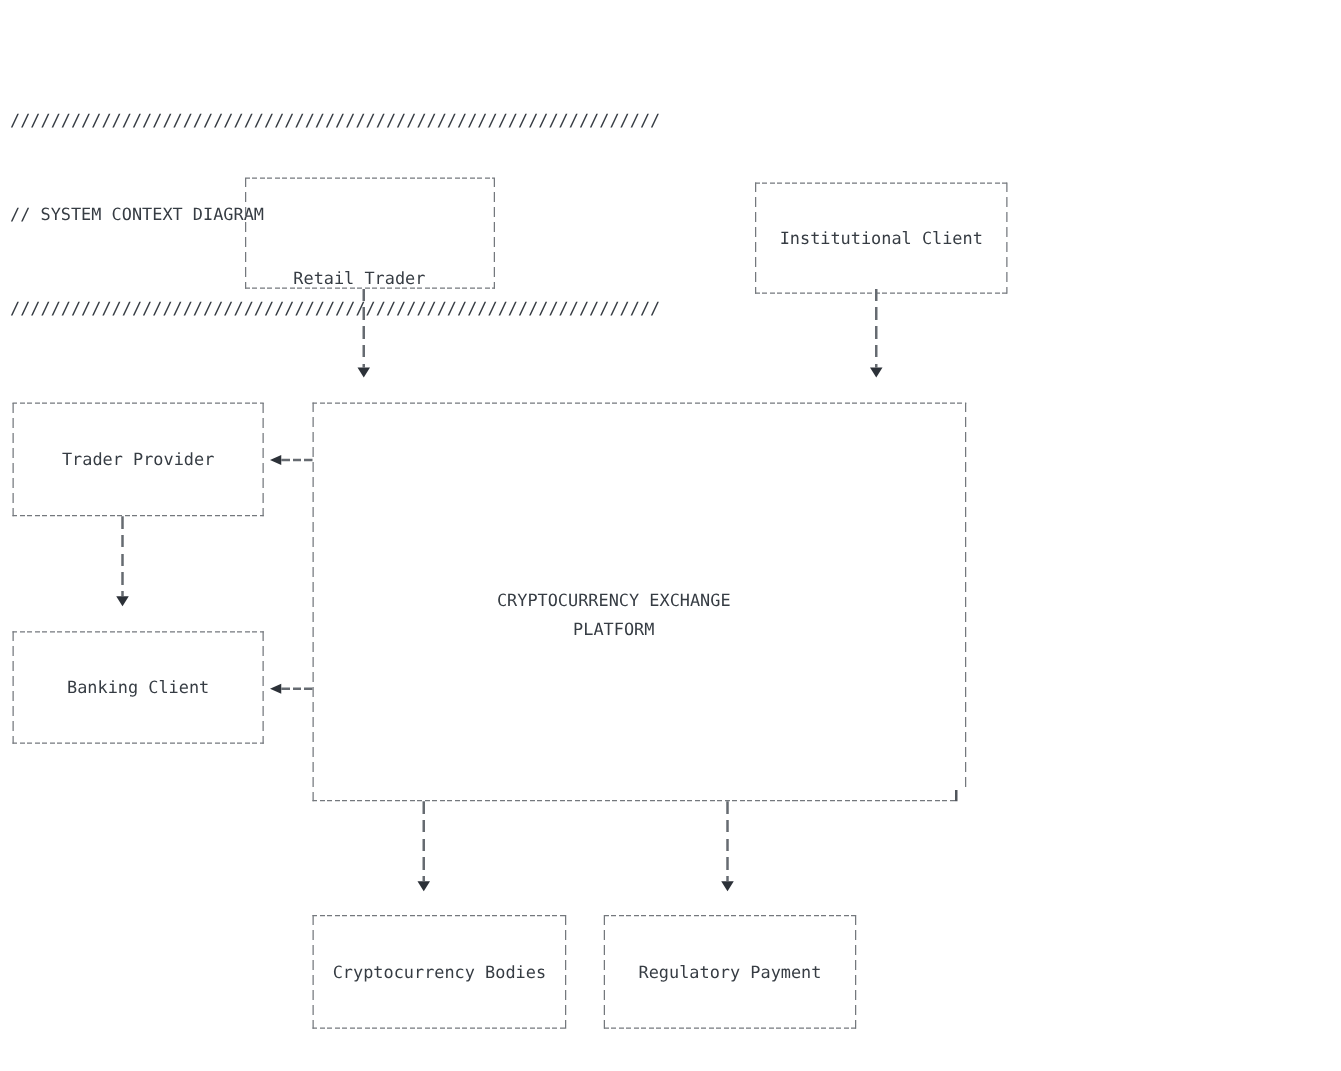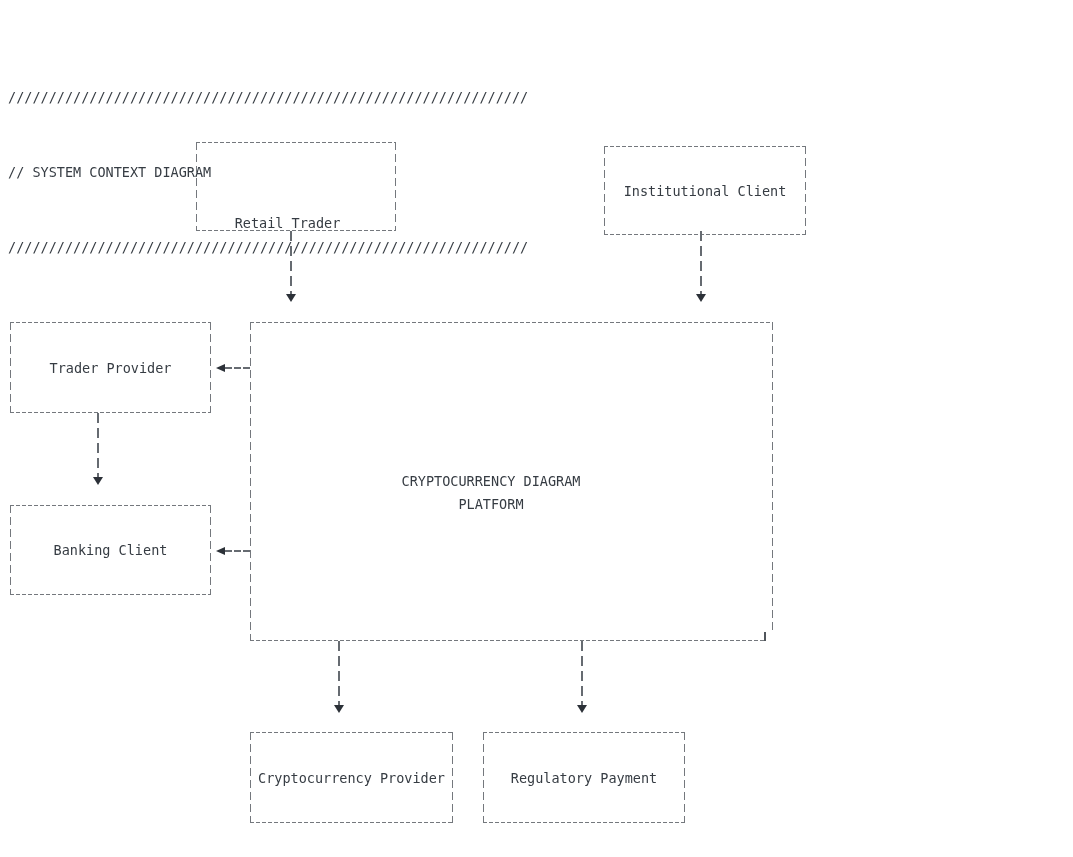--- a/index.html
+++ b/index.html
@@ -90,28 +90,28 @@
 <div class="node box-payment">
   <span>Trader Provider</span>
 </div>
 
 <div class="node box-banking">
   <span>Banking Client</span>
 </div>
 
 <div class="node box-platform">
   <div class="platform-label">
-    <div>CRYPTOCURRENCY DIAGRAM</div>
+    <div>CRYPTOCURRENCY EXCHANGE</div>
     <div>PLATFORM</div>
   </div>
 </div>
 <div class="platform-bottom"></div>
 
 <div class="node box-network">
-  <span>Cryptocurrency Provider</span>
+  <span>Cryptocurrency Bodies</span>
 </div>
 
 <div class="node box-regulatory">
   <span>Regulatory Payment</span>
 </div>
 
 <div class="arrow-down e-retail">
   <div class="vline"></div>
   <div class="head-down"></div>
 </div>

